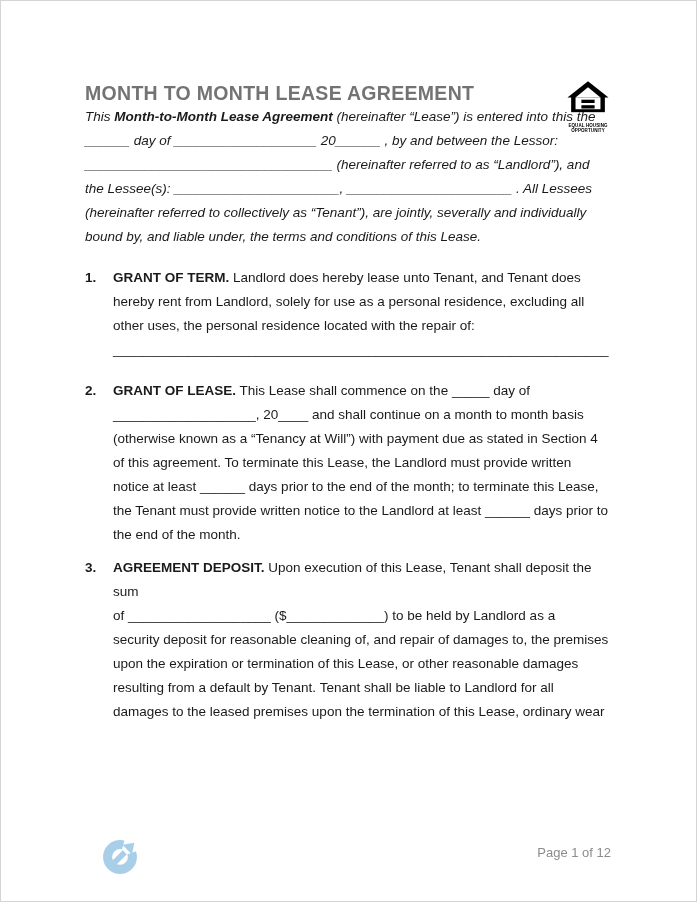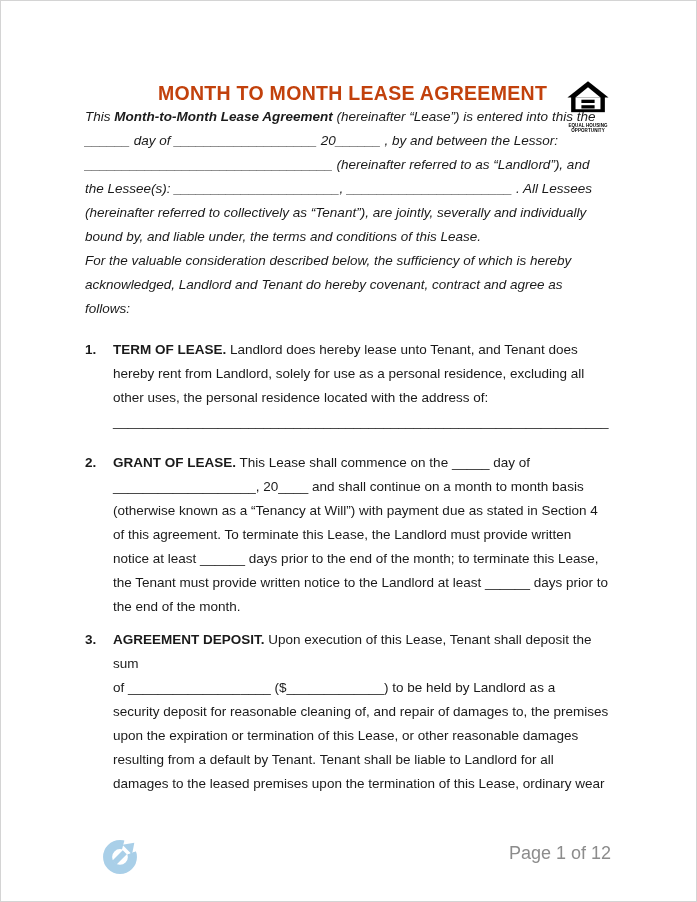--- a/index.html
+++ b/index.html
@@ -14,23 +14,23 @@
     line-height:24px;
     color:#1a1a1a;
     overflow:hidden;
   }
   .content { padding:0 76px 0 84px; }
   h1.doc-title {
     margin:80px 0 0 0;
     font-size:19.5px;
     line-height:24px;
     letter-spacing:0.3px;
-    text-align:center;
+    text-align:left;
     font-weight:bold;
-    color:#c2410c;
+    color:#737373;
   }
   .eho {
     position:absolute;
     top:80px; right:85px;
     width:46px;
     text-align:center;
   }
   .eho-caption {
     font-size:4.5px;
     line-height:5px;
@@ -50,21 +50,21 @@
   .item b, p.para b { font-weight:bold; }
   .brand-logo {
     position:absolute;
     left:98px; bottom:22px;
     width:42px; height:46px;
   }
   .page-number {
     position:absolute;
     right:85px; bottom:38px;
     color:#8c8c8c;
-    font-size:18px;
+    font-size:13px;
     line-height:20px;
   }
 </style>
 </head>
 <body>
 
 <div class="page">
 
   <div class="content">
 
@@ -85,29 +85,26 @@
 OPPORTUNITY</div>
     </div>
 
     <p class="para prewrap intro"><span>This </span><b>Month-to-Month Lease Agreement</b><span> (hereinafter “Lease”) is entered into this the
 ______ day of ___________________ 20______ , by and between the Lessor:
 _________________________________ (hereinafter referred to as “Landlord”), and
 the Lessee(s): ______________________, ______________________ . All Lessees
 (hereinafter referred to collectively as “Tenant”), are jointly, severally and individually
 bound by, and liable under, the terms and conditions of this Lease.</span></p>
 
-    <p class="para prewrap consideration">For the valuable consideration described below, the sufficiency of which is hereby
-acknowledged, Landlord and Tenant do hereby covenant, contract and agree as
-follows:</p>
 
     <div class="item">
       <div class="num">1.</div>
-      <div class="text prewrap"><b>TERM OF LEASE.</b><span>  Landlord does hereby lease unto Tenant, and Tenant does
+      <div class="text prewrap"><b>GRANT OF TERM.</b><span>  Landlord does hereby lease unto Tenant, and Tenant does
 hereby rent from Landlord, solely for use as a personal residence, excluding all
-other uses, the personal residence located with the address of:
+other uses, the personal residence located with the repair of:
 __________________________________________________________________</span></div>
     </div>
 
     <div class="item">
       <div class="num">2.</div>
       <div class="text prewrap"><b>GRANT OF LEASE.</b><span> This Lease shall commence on the _____ day of
 ___________________, 20____ and shall continue on a month to month basis
 (otherwise known as a “Tenancy at Will”) with payment due as stated in Section 4
 of this agreement. To terminate this Lease, the Landlord must provide written
 notice at least ______ days prior to the end of the month; to terminate this Lease,

